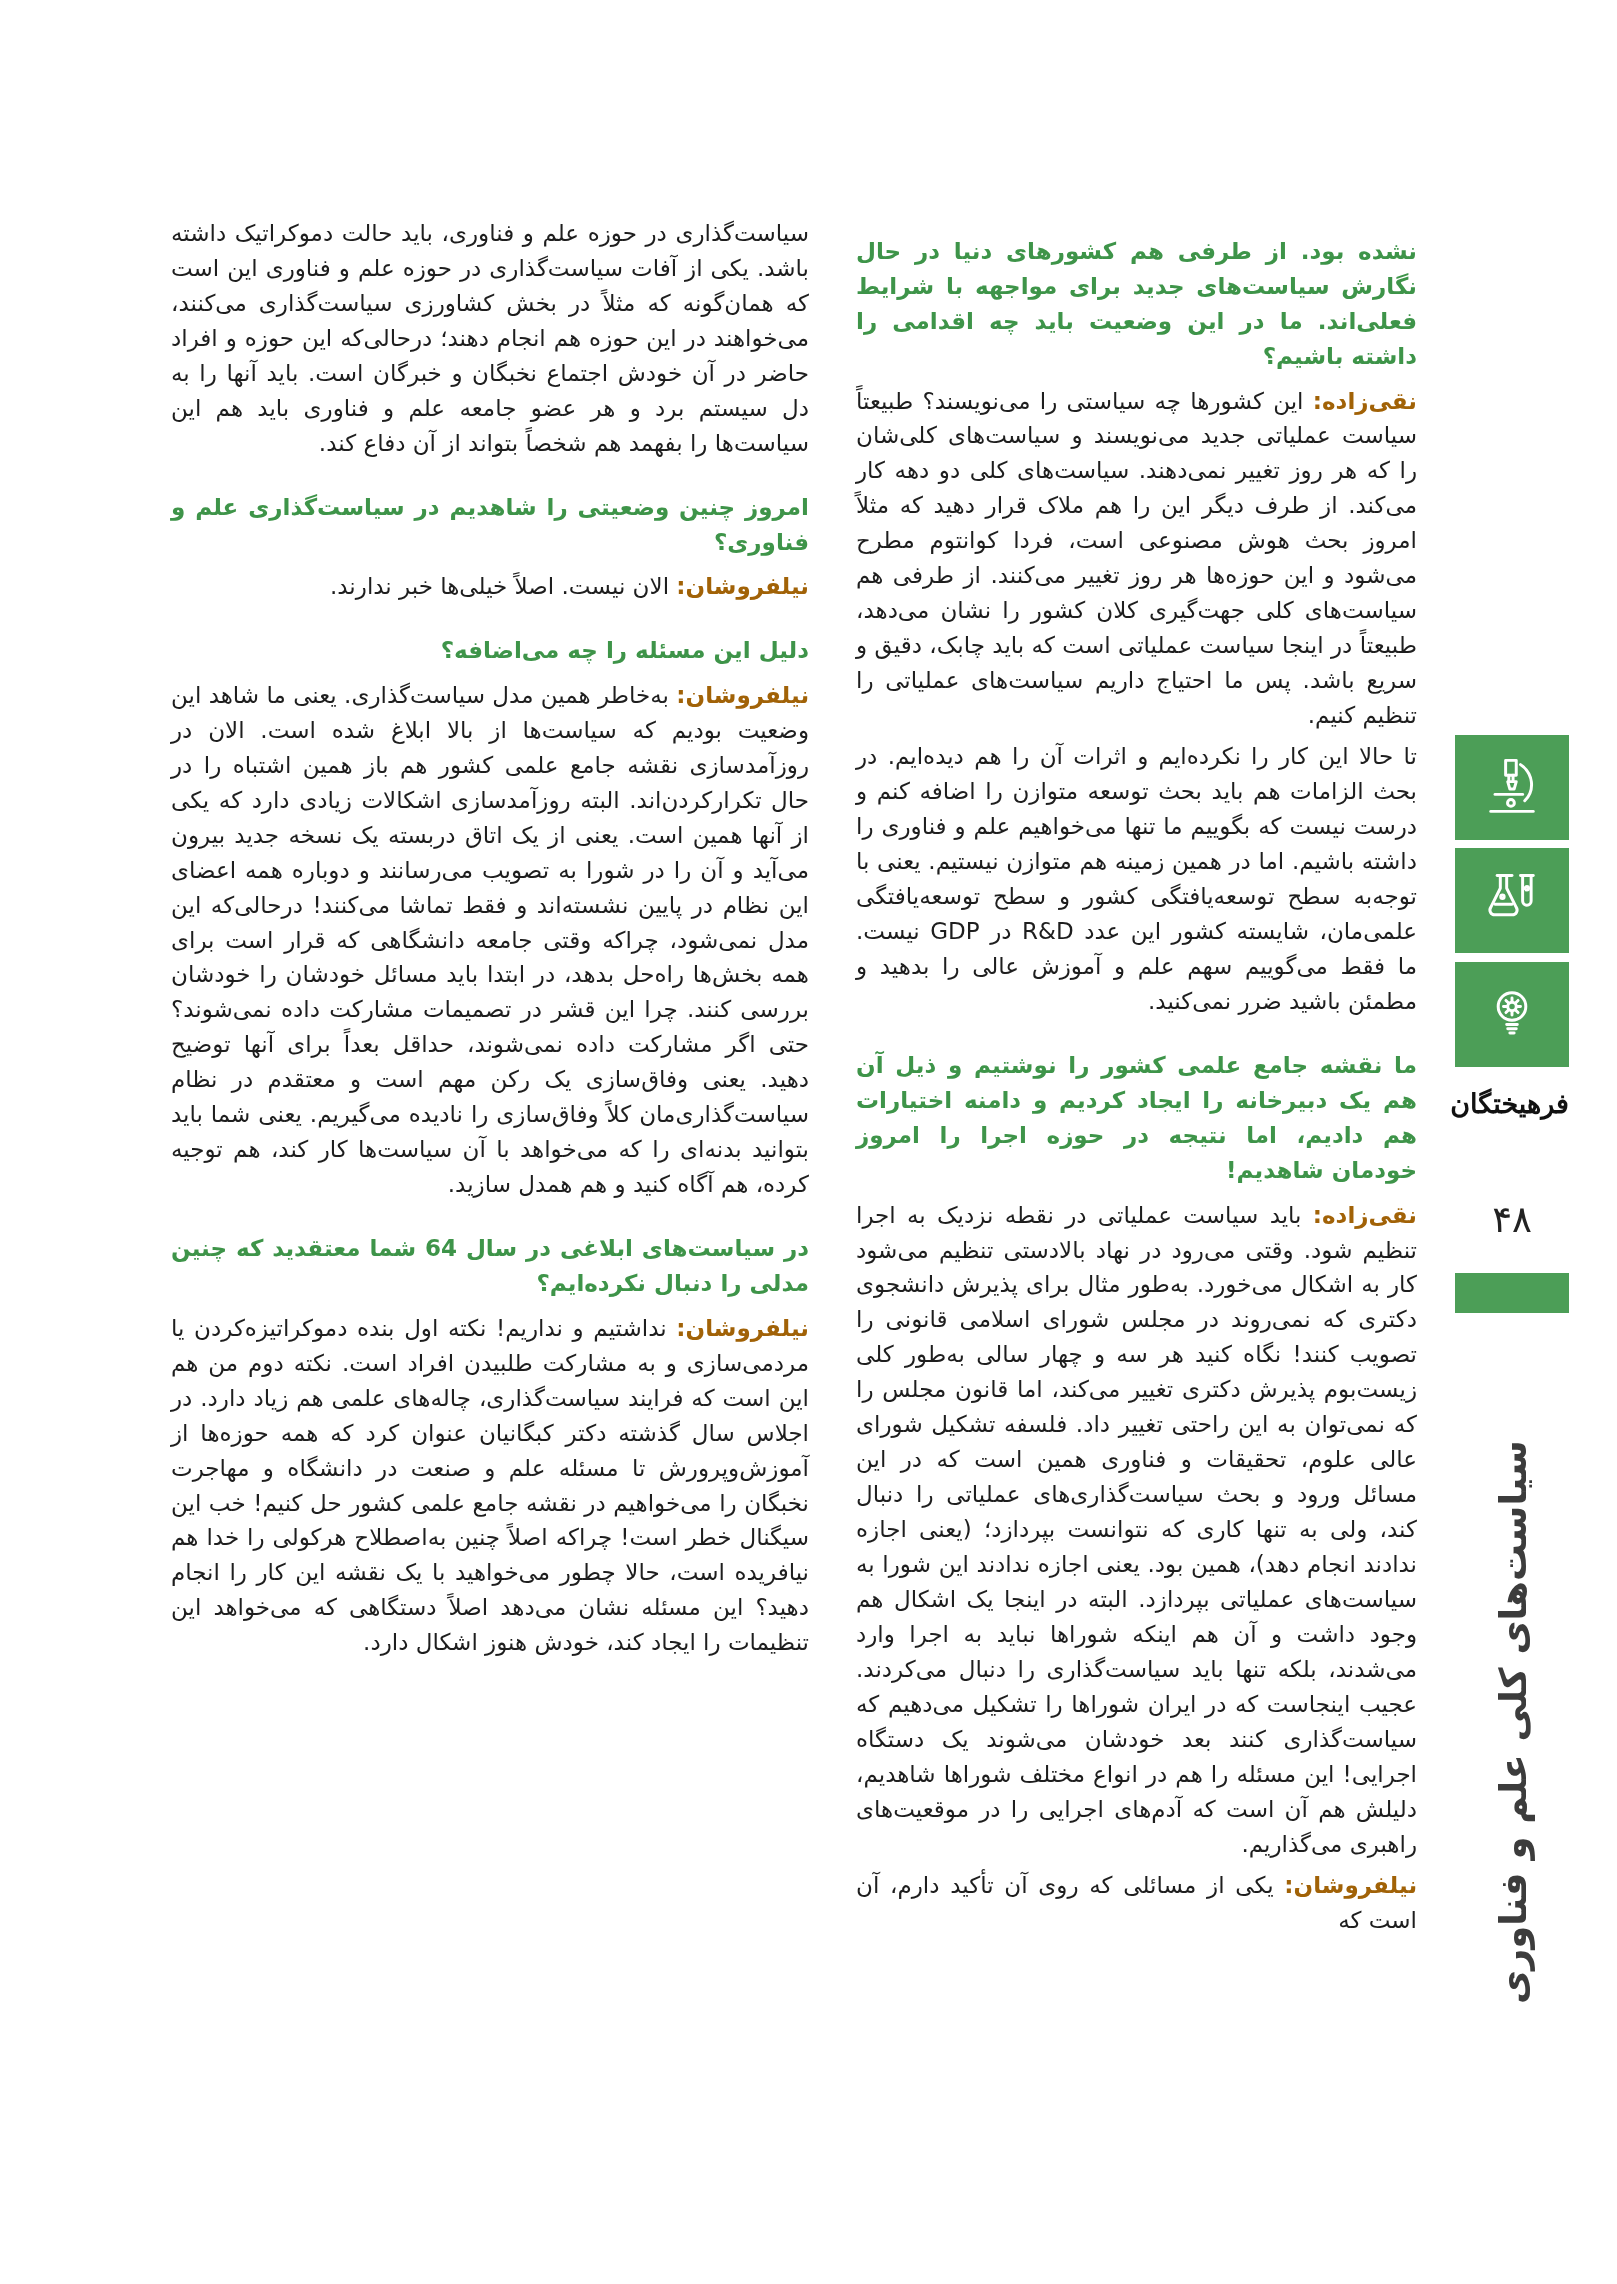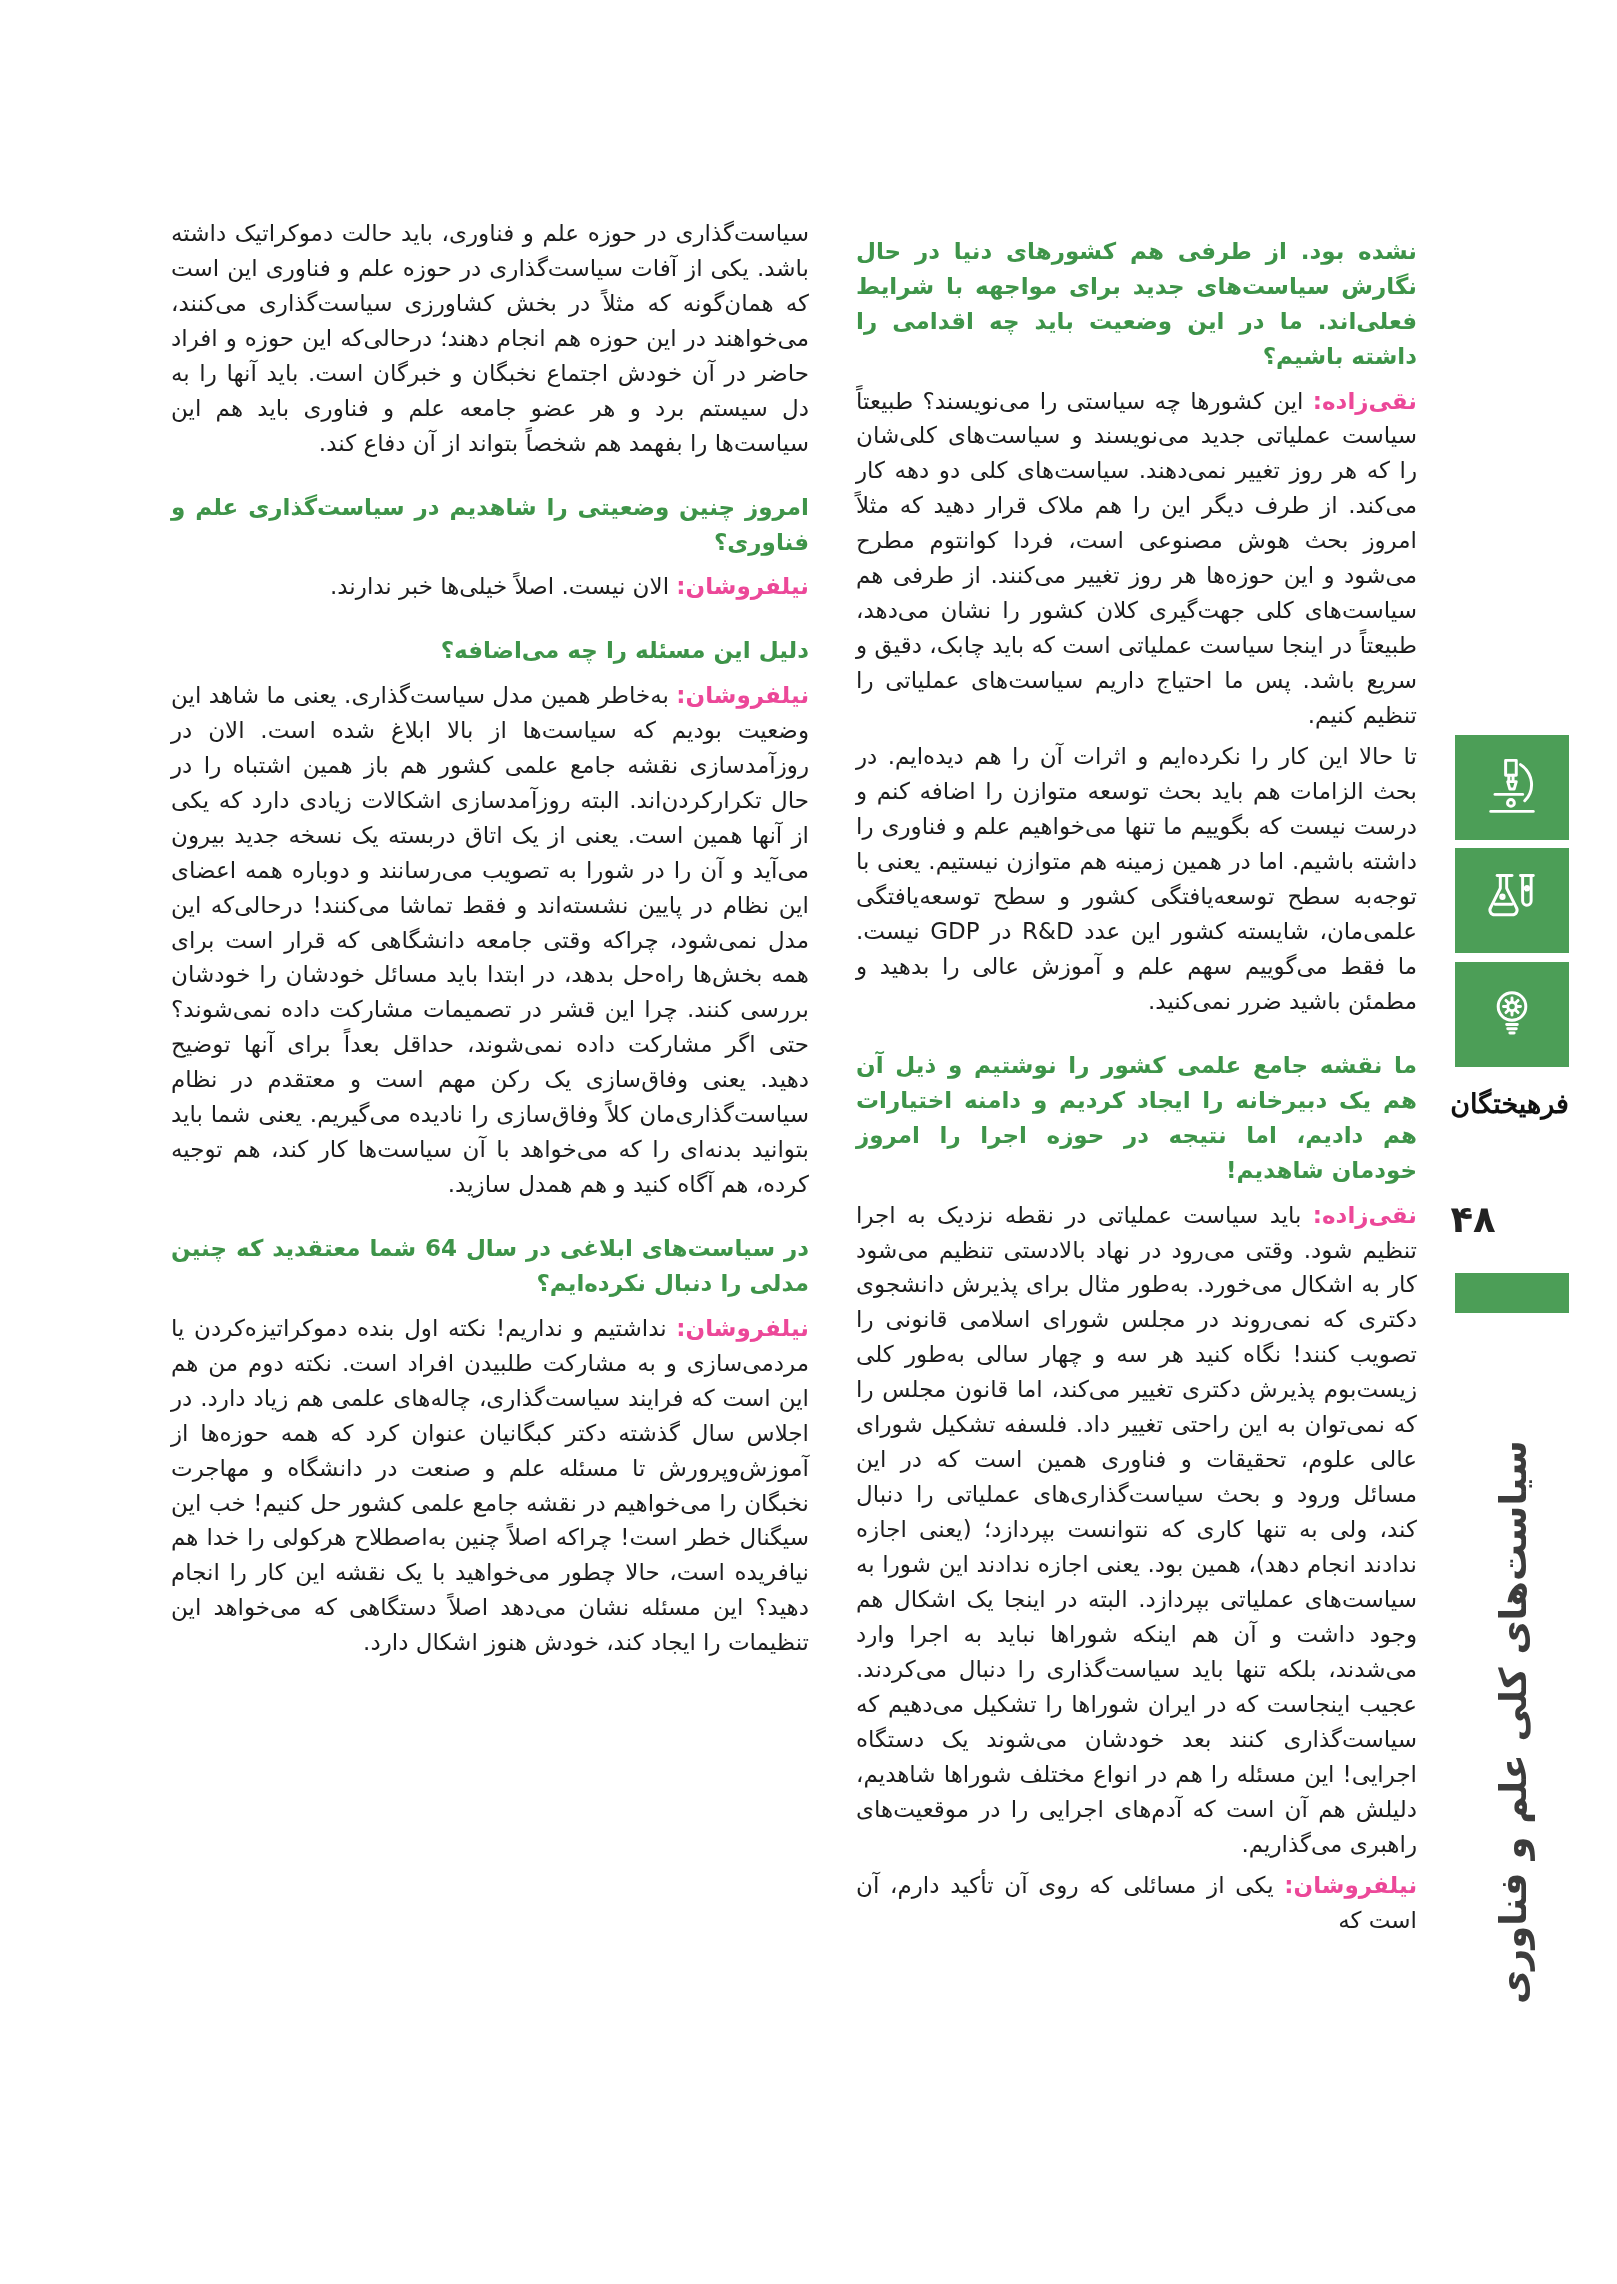--- a/index.html
+++ b/index.html
@@ -30,21 +30,21 @@
   }
   .col-left  { left:171px;  width:638px; }
   .col-right { left:856px; width:561px; }
   .col p { margin:0 0 6.4px 0; }
   .col p.q {
     color:var(--accent);
     font-weight:bold;
     margin:29px 0 9.7px 0;
   }
   .col p.q:first-child { margin-top:18px; }
-  .speaker { font-weight:bold; color:#ec4899; }
+  .speaker { font-weight:bold; color:#a16207; }
   
   .icon-tile {
     position:absolute;
     left:1455px; width:114px; height:105px;
     background:var(--icon-green);
     display:flex; align-items:center; justify-content:center;
   }
   .tile-1 { top:735px; }
   .tile-2 { top:848px; }
   .tile-3 { top:962px; }
@@ -54,24 +54,24 @@
     left:1455px; top:1088px; width:114px;
     text-align:left;
     direction:rtl;
     font-family:"DejaVu Serif", serif;
     font-size:27px;
     font-weight:bold;
     color:var(--brand-text);
   }
   .page-number {
     position:absolute;
-    left:1416px; top:1198px; width:114px;
+    left:1455px; top:1198px; width:114px;
     text-align:center;
     font-size:37px;
-    font-weight:bold;
+    font-weight:normal;
     color:#222222;
   }
   .green-bar {
     position:absolute;
     left:1455px; top:1273px; width:114px; height:40px;
     background:var(--icon-green);
   }
   .vertical-label {
     position:absolute;
     left:1162px; top:1688px;

